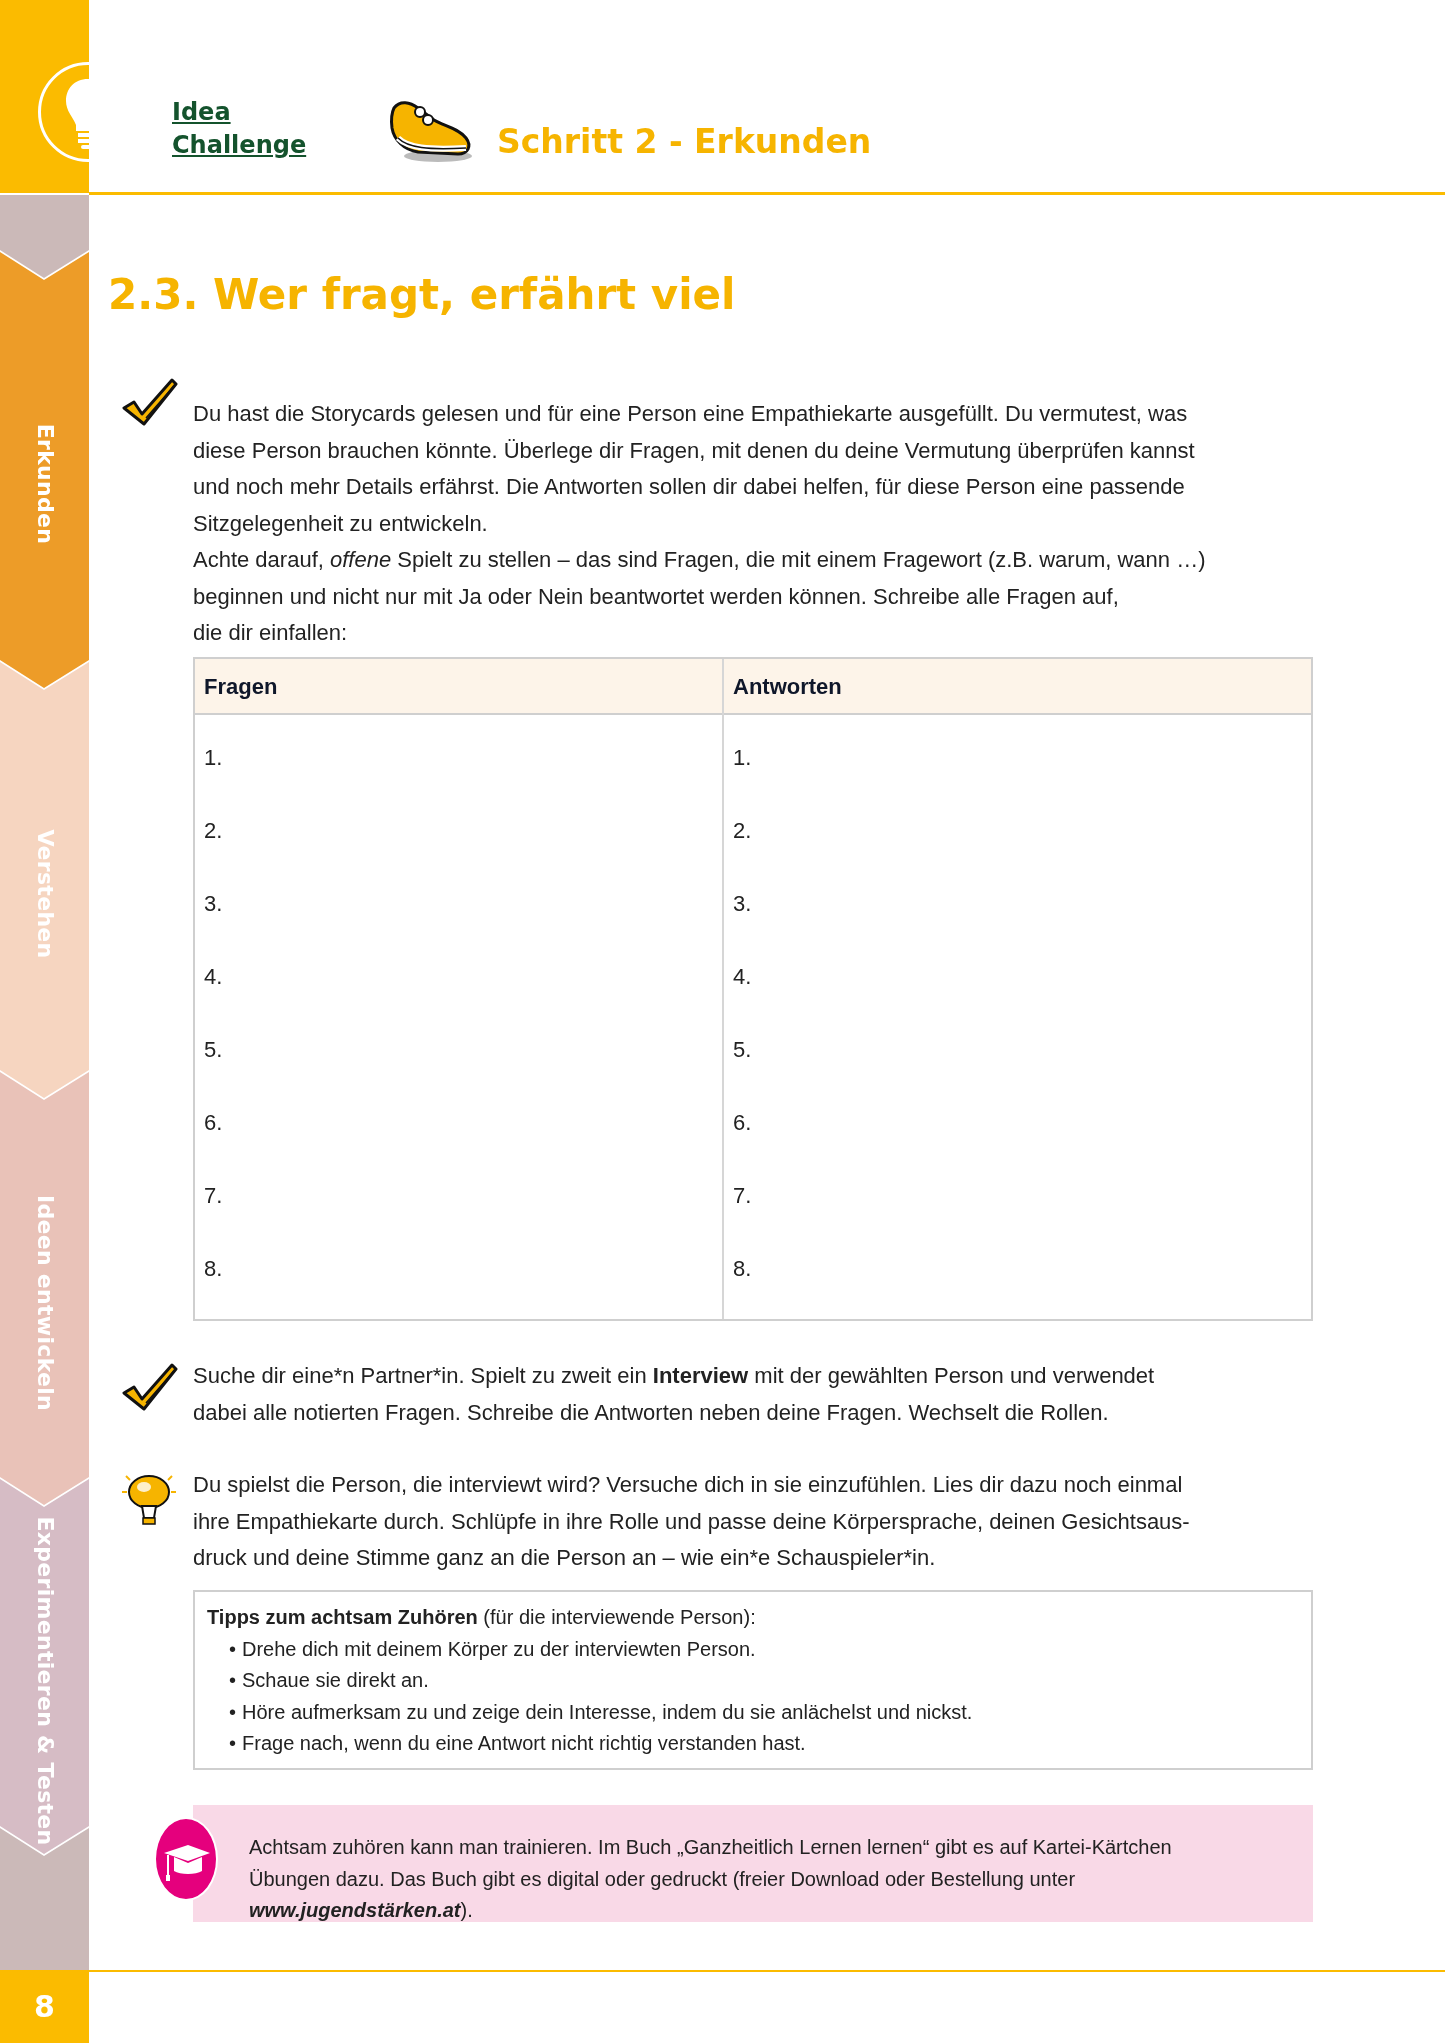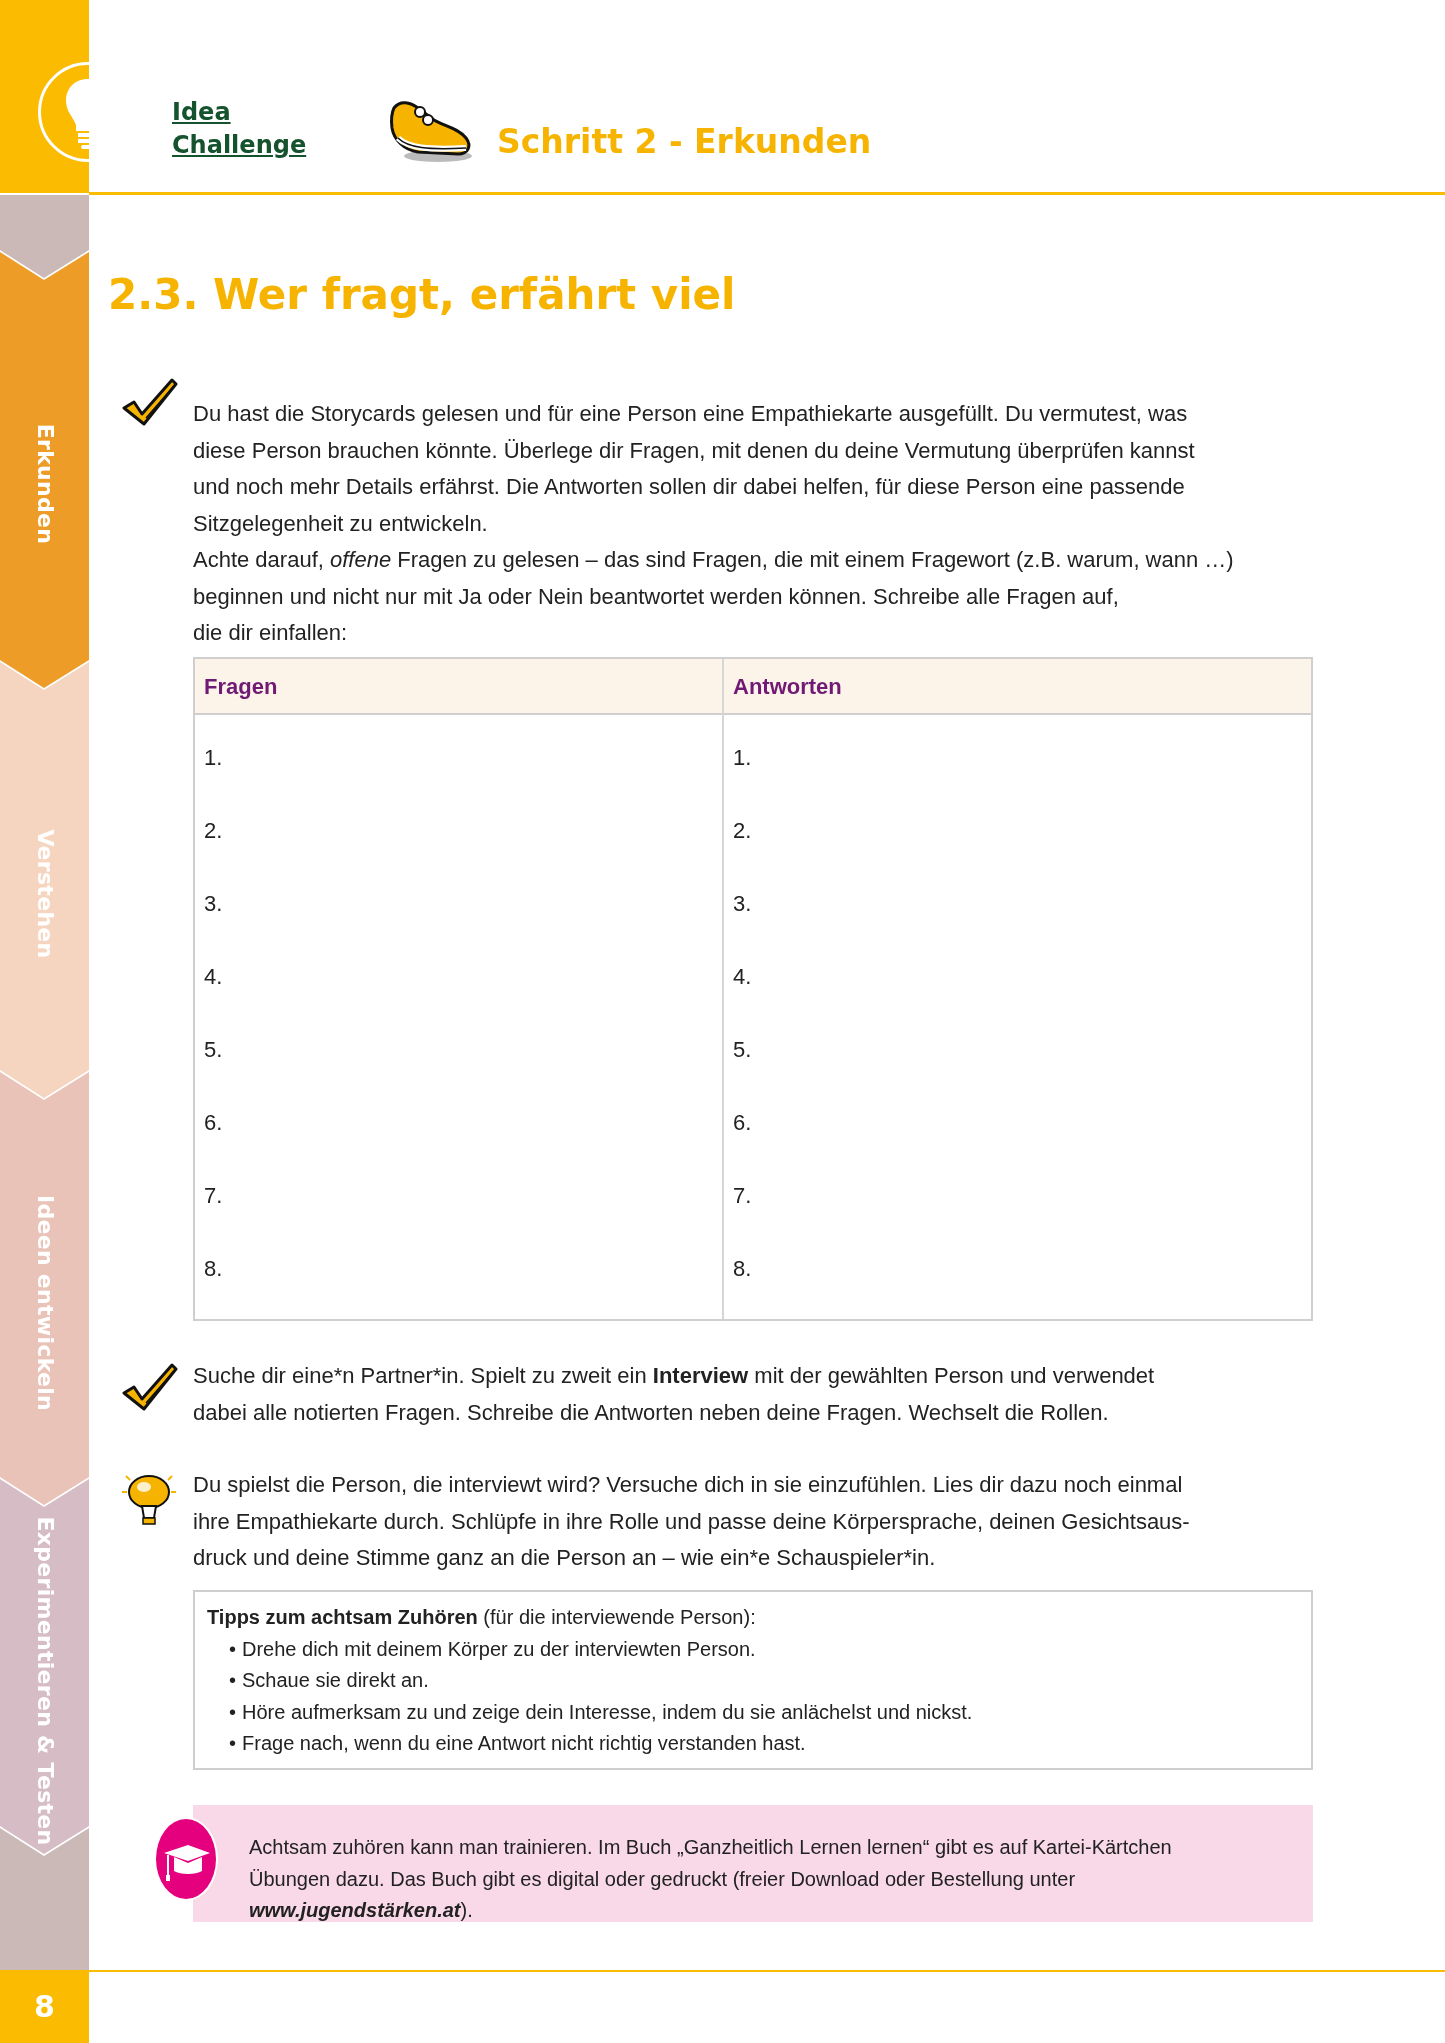--- a/index.html
+++ b/index.html
@@ -34,21 +34,21 @@
 
   
   .icon { position: absolute; }
   .para { position: absolute; left: 193px; width: 1130px; font-size: 22px; line-height: 36.5px; color: #222; }
   .para i { font-style: italic; }
   .para b { font-weight: bold; text-align: right; }
 
   
   .qa-table { position: absolute; left: 193px; top: 657px; width: 1120px; height: 664px; border: 2px solid #cfcfcf; }
   .qa-head { position: absolute; left: 0; top: 0; width: 100%; height: 56px; background: #fdf4e9; border-bottom: 2px solid #cfcfcf; }
-  .qa-head span { position: absolute; top: 15px; font-weight: bold; font-size: 22px; color: #701a75; }
+  .qa-head span { position: absolute; top: 15px; font-weight: bold; font-size: 22px; color: #0f172a; }
   .qa-div { position: absolute; left: 527px; top: 0; width: 2px; height: 100%; background: #d6d6d6; }
   .qa-num { position: absolute; font-size: 22px; color: #222; }
 
   
   .tips { position: absolute; left: 193px; top: 1590px; width: 1120px; height: 180px; border: 2px solid #cfcfcf; padding: 10px 12px; font-size: 20px; line-height: 31.5px; color: #222; }
   .tips b { font-weight: bold; }
   .tips ul { list-style: none; padding-left: 22px; }
   .tips li::before { content: "\2022"; margin-right: 6px; }
 
   
@@ -121,21 +121,21 @@
   <svg width="56" height="50" viewBox="0 0 56 50">
     <path d="M2 30 L12 24 L20 36 L50 2 L54 6 L22 46 Z" fill="#f6b400" stroke="#111" stroke-width="3" stroke-linejoin="round"></path>
     <path d="M24 40 L52 8" stroke="#111" stroke-width="1.5"></path>
   </svg>
 </div>
 <div class="para" style="top:375px;margin-top:21px;">
   <div>Du hast die Storycards gelesen und für eine Person eine Empathiekarte ausgefüllt. Du vermutest, was</div>
   <div>diese Person brauchen könnte. Überlege dir Fragen, mit denen du deine Vermutung überprüfen kannst</div>
   <div>und noch mehr Details erfährst. Die Antworten sollen dir dabei helfen, für diese Person eine passende</div>
   <div>Sitzgelegenheit zu entwickeln.</div>
-  <div><span>Achte darauf, </span><i>offene</i><span> Fragen zu gelesen – das sind Fragen, die mit einem Fragewort (z.B. warum, wann …)</span></div>
+  <div><span>Achte darauf, </span><i>offene</i><span> Spielt zu stellen – das sind Fragen, die mit einem Fragewort (z.B. warum, wann …)</span></div>
   <div>beginnen und nicht nur mit Ja oder Nein beantwortet werden können. Schreibe alle Fragen auf,</div>
   <div>die dir einfallen:</div>
 </div>
 
 <div class="qa-table">
   <div class="qa-head">
     <span style="left:9px;">Fragen</span>
     <span style="left:538px;">Antworten</span>
   </div>
   <div class="qa-div"></div>

